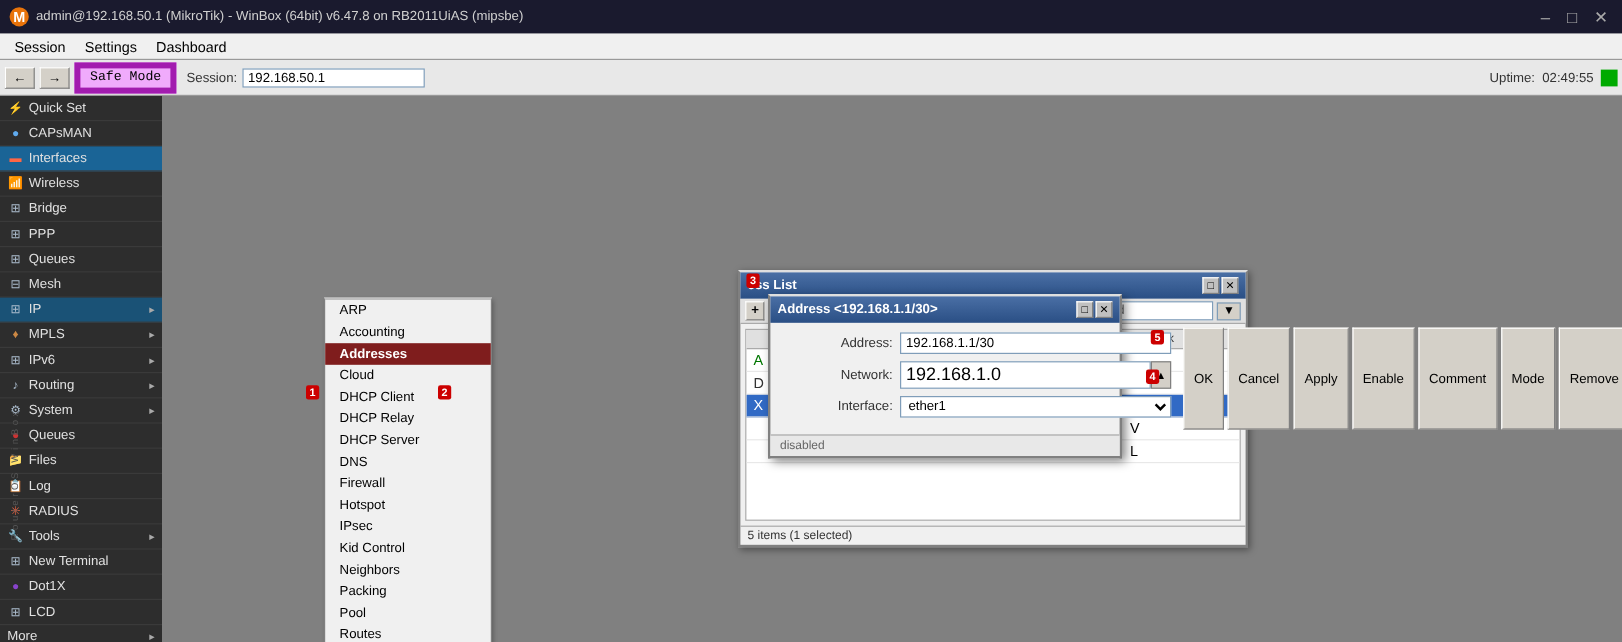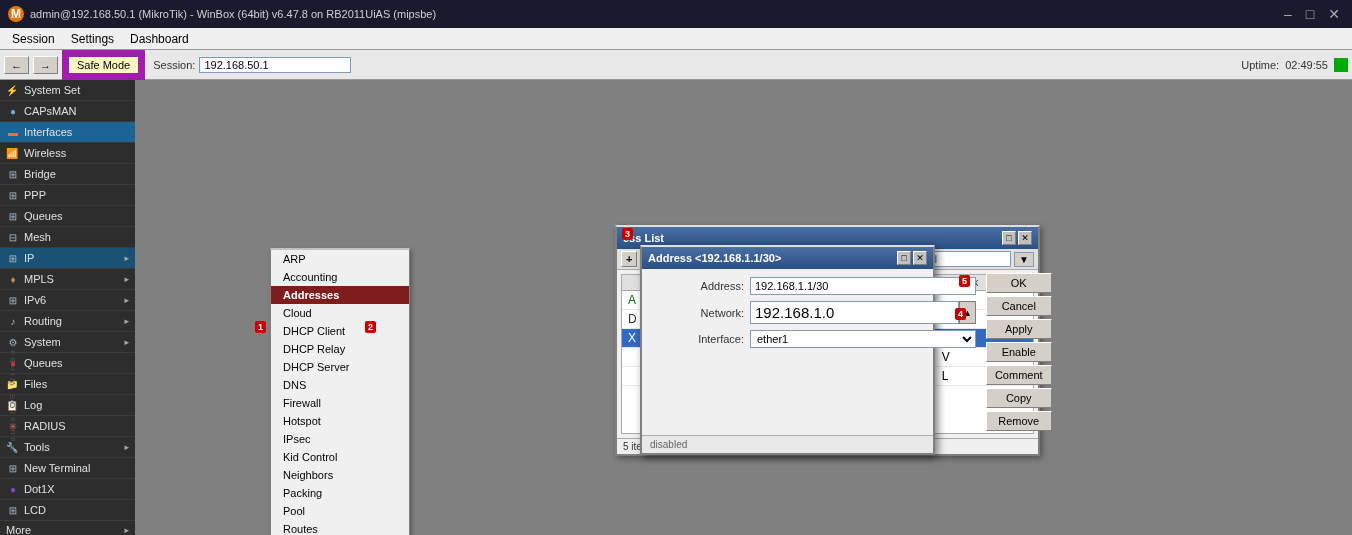--- a/index.html
+++ b/index.html
@@ -44,21 +44,21 @@
     }
     .toolbar-btn {
       background: #d4d0c8;
       border: 1px solid #808080;
       border-top-color: #fff;
       border-left-color: #fff;
       padding: 2px 6px;
       cursor: pointer;
       font-size: 11px;
     }
-    .safe-mode-btn { background: #fef9c3; border: 7px solid #a21caf; padding: 2px 8px; cursor: pointer; font-size: 11px; }
+    .safe-mode-btn { background: #f0abfc; border: 5px solid #a21caf; padding: 2px 8px; cursor: pointer; font-size: 11px; font-family: Liberation Mono, monospace; }
     .session-label { color: #333; font-size: 11px; margin-left: 4px; }
     .session-input { border: 1px solid #7f9db9; background: white; padding: 1px 4px; font-size: 11px; color: #000; }
     .toolbar-right { margin-left: auto; display: flex; align-items: center; gap: 6px; }
     .uptime-label { font-size: 11px; color: #333; }
     .uptime-value { font-size: 11px; color: #333; text-align: center; }
     .uptime-indicator { width: 14px; height: 14px; background: #00aa00; display: inline-block; }
 
     
     .main-layout { display: flex; height: calc(535px - 80px); position: relative; }
 
@@ -291,21 +291,21 @@
     <span class="uptime-value">02:49:55</span>
     <span class="uptime-indicator"></span>
   </div>
 </div>
 
 <div class="main-layout">
 
   <div class="sidebar">
     <div class="sidebar-item">
       <span class="sidebar-icon" style="color:#f0c040;">⚡</span>
-      <span class="sidebar-label">System Set</span>
+      <span class="sidebar-label">Quick Set</span>
     </div>
     <div class="sidebar-item">
       <span class="sidebar-icon" style="color:#60aaee;">●</span>
       <span class="sidebar-label">CAPsMAN</span>
     </div>
     <div class="sidebar-item active">
       <span class="sidebar-icon" style="color:#ff6644;">▬</span>
       <span class="sidebar-label">Interfaces</span>
     </div>
     <div class="sidebar-item">
@@ -500,27 +500,27 @@
           </div>
           <div class="form-row">
             <span class="form-label">Interface:</span>
             <div class="form-select-wrap">
               <select style="flex:1; border:1px solid #7f9db9; padding:1px 2px; font-size:11px; background:white;">
                 <option>ether1</option>
               </select>
             </div>
           </div>
         </div>
-        <div style="width:80px; padding:4px 6px 4px 2px; display:flex; flex-direction:column; gap:3px;">
+        <div style="width:80px; padding:4px 6px 4px 2px; display:flex; gap:3px;">
           <button class="dialog-btn">OK</button>
           <button class="dialog-btn">Cancel</button>
           <button class="dialog-btn">Apply</button>
           <button class="dialog-btn">Enable</button>
           <button class="dialog-btn">Comment</button>
-          <button class="dialog-btn">Copy</button>
+          <button class="dialog-btn">Mode</button>
           <button class="dialog-btn">Remove</button>
         </div>
       </div>
       <div class="dialog-status">disabled</div>
     </div>
 
     <div class="badge" style="left:120px; top:241px;">1</div>
     <div class="badge" style="left:230px; top:241px;">2</div>
     <div class="badge" style="left:487px; top:148px;">3</div>
     <div class="badge" style="left:820px; top:228px;">4</div>

